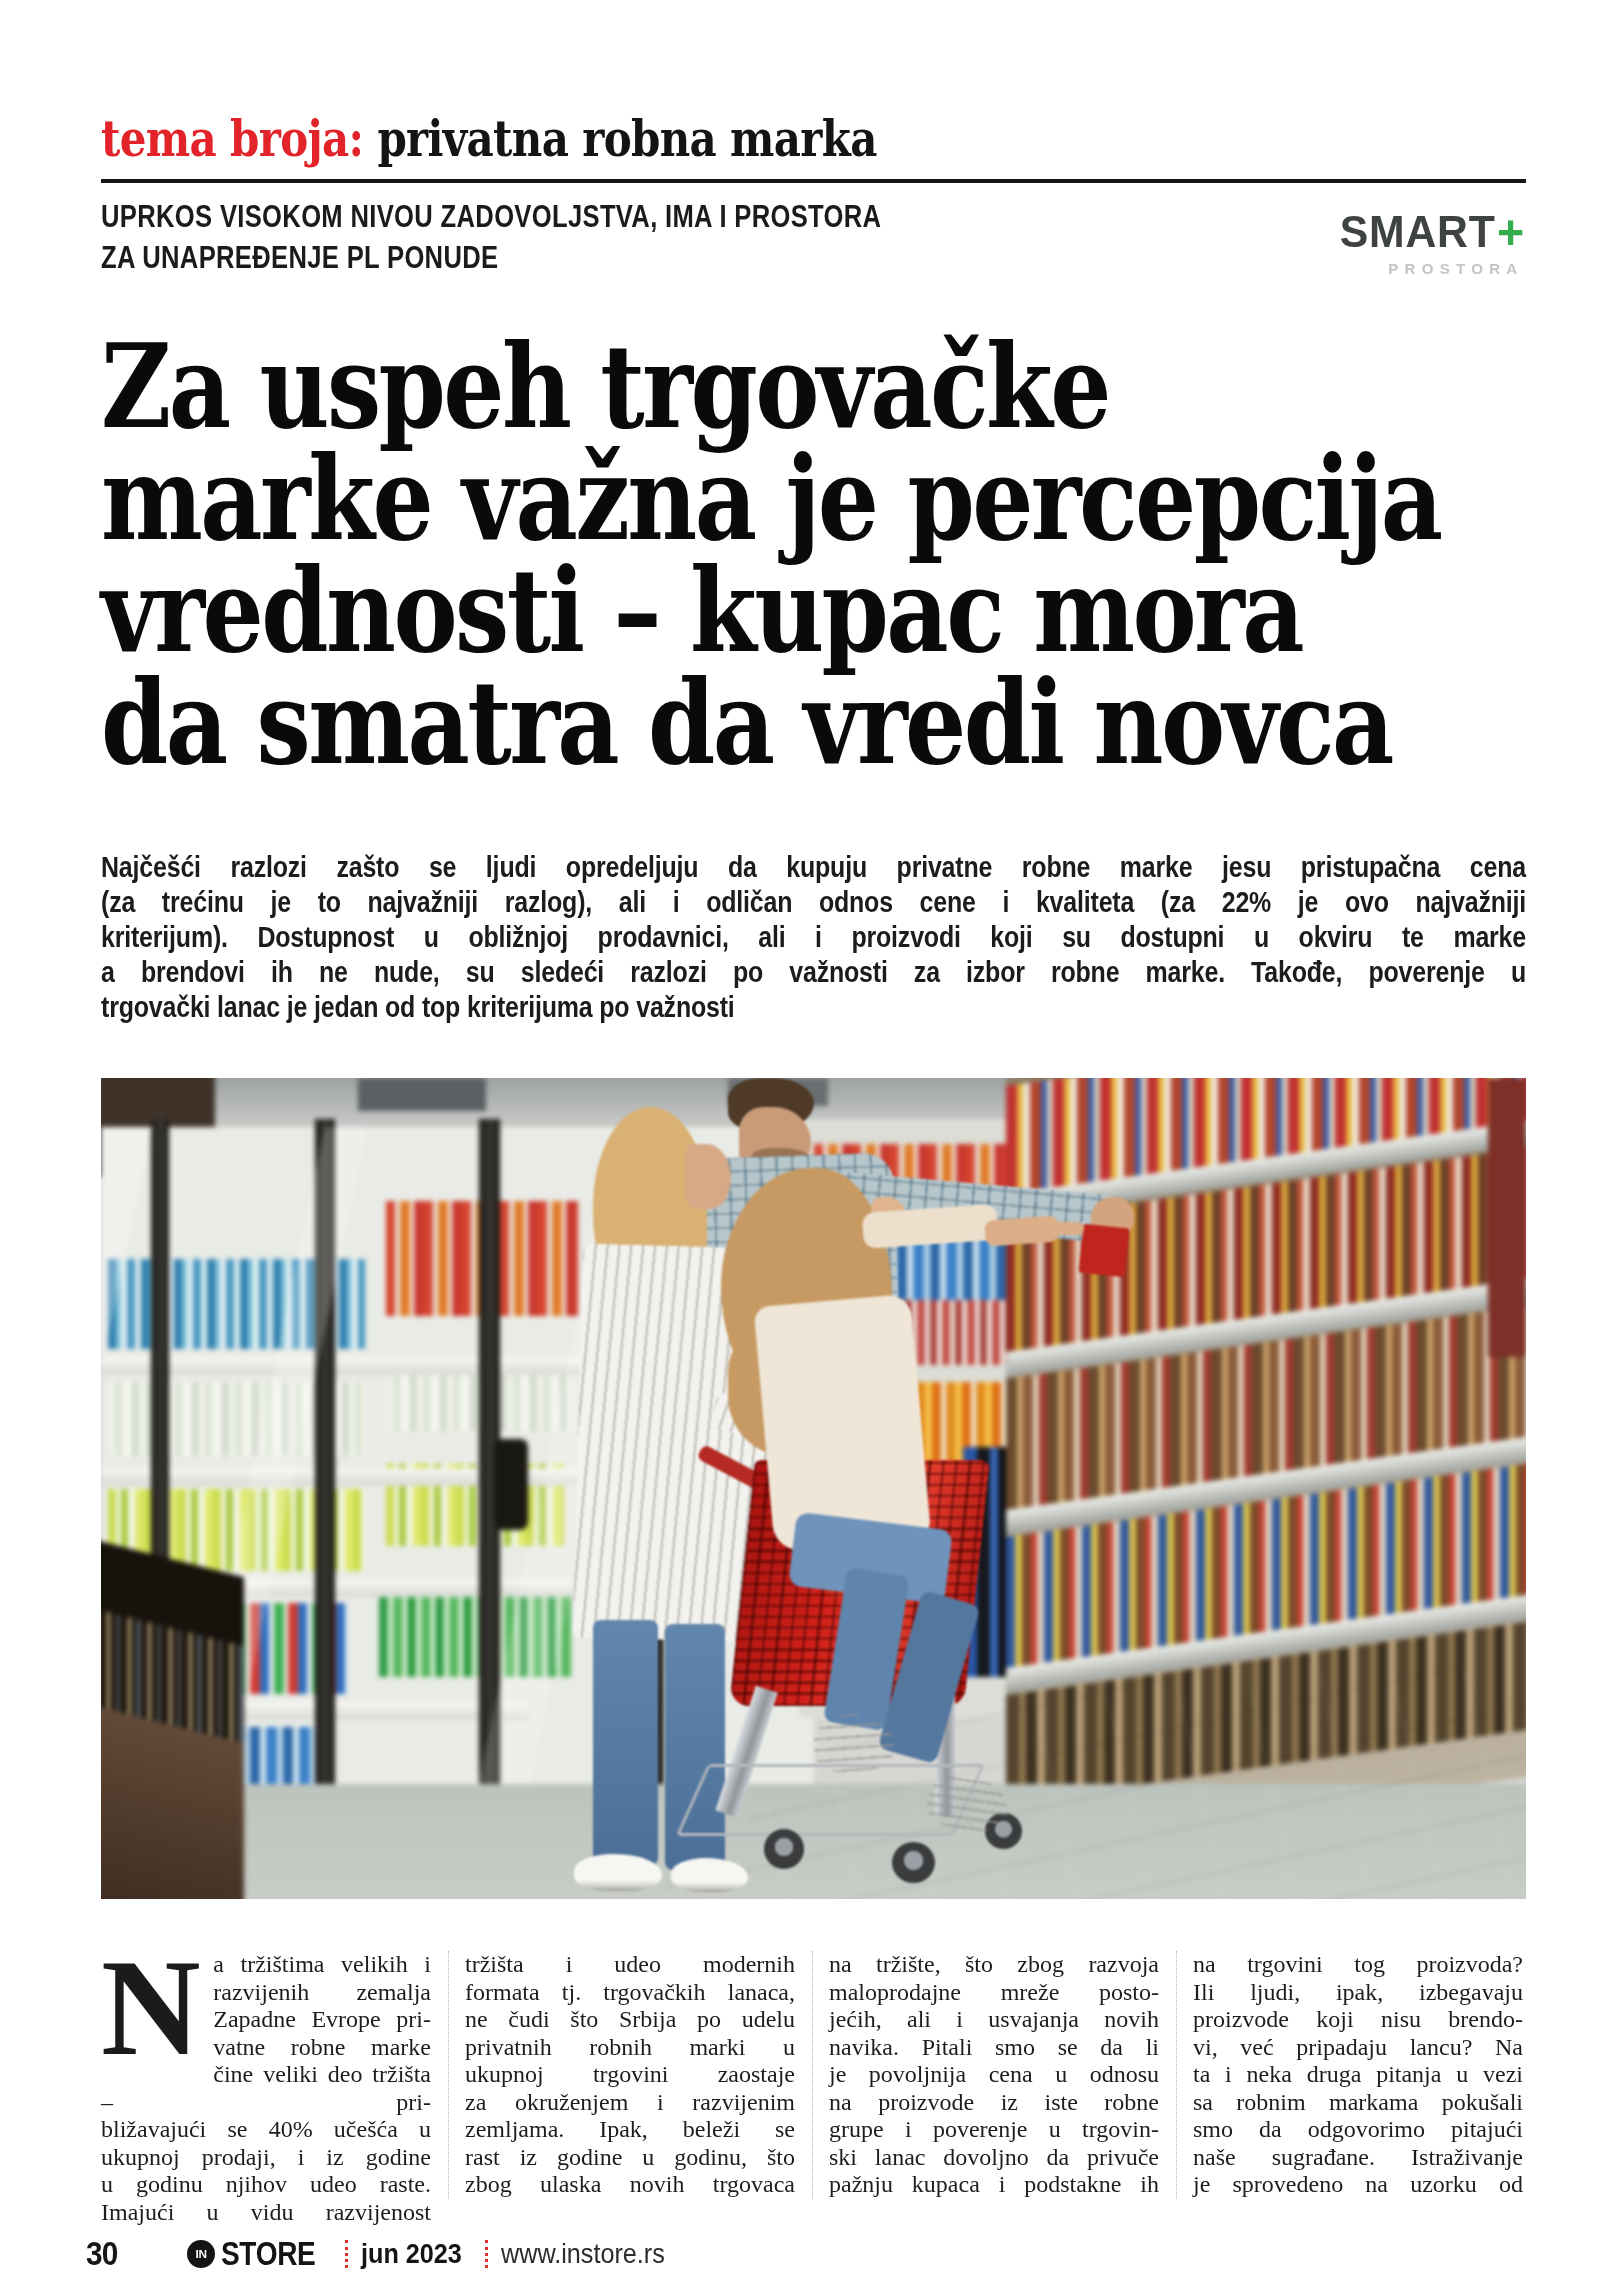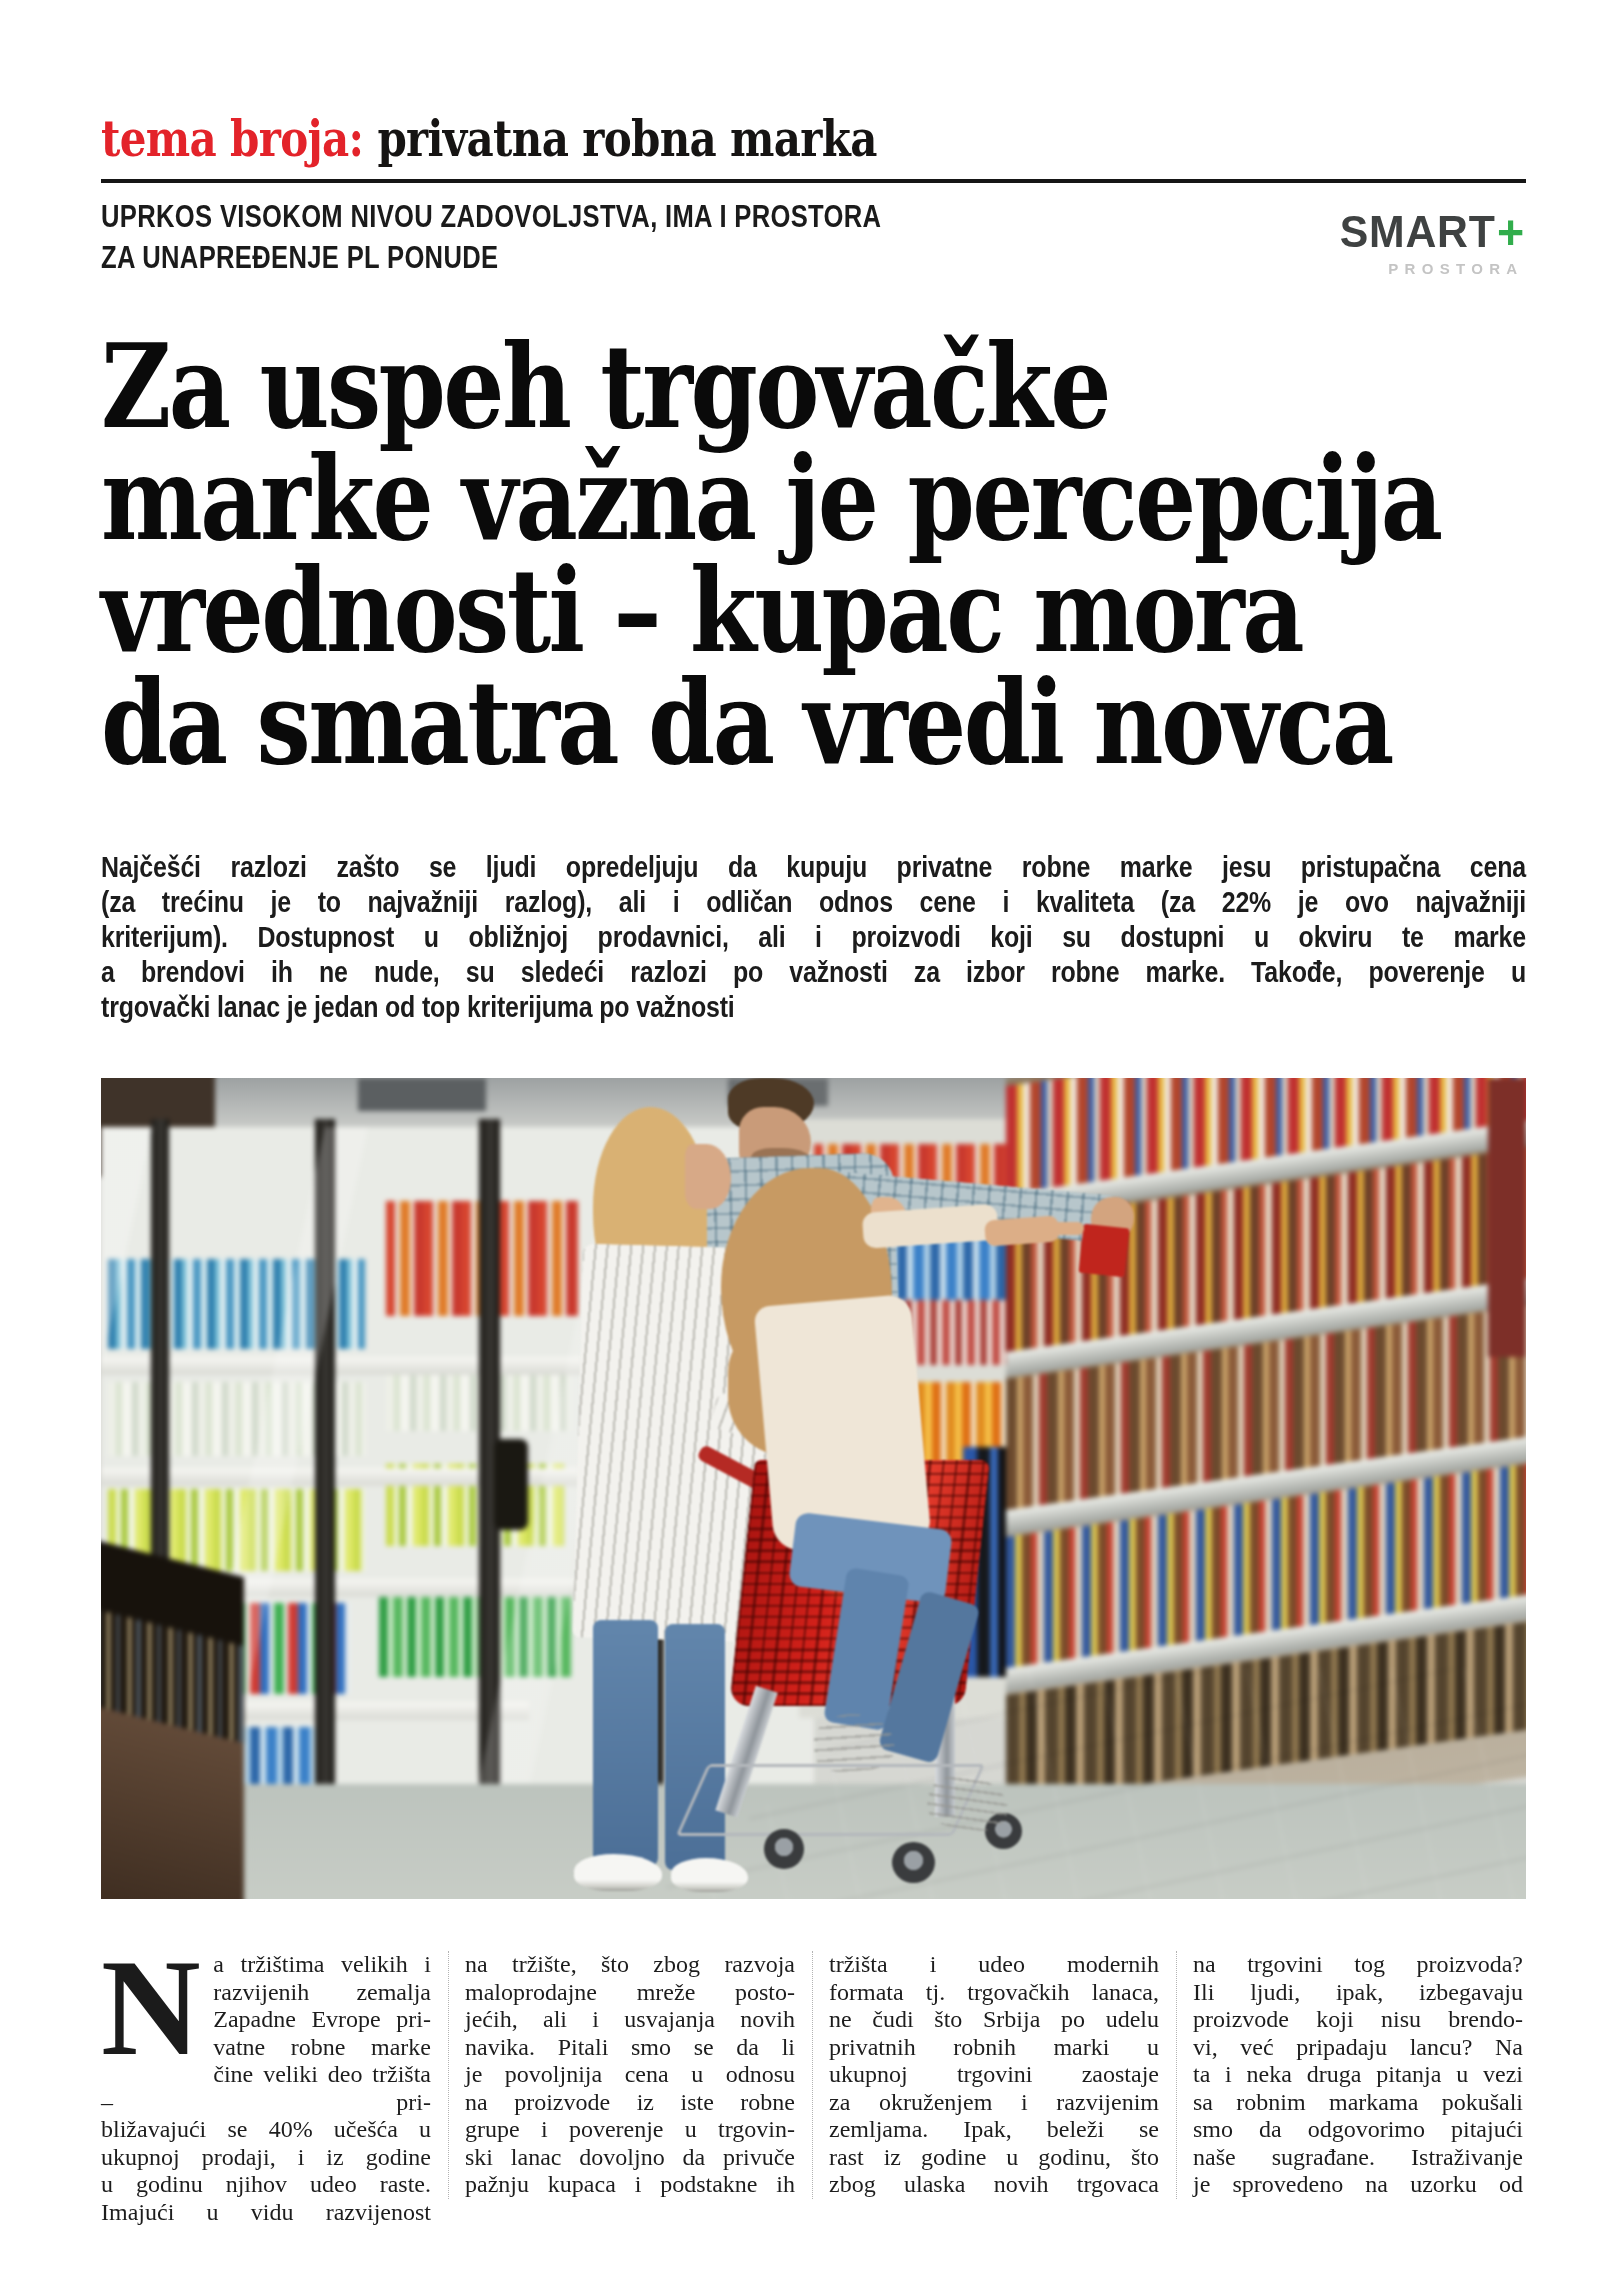--- a/index.html
+++ b/index.html
@@ -221,44 +221,55 @@
   <section class="cols">
     <div class="col"><span class="dropcap">N</span><span>a tržištima velikih i
 razvijenih zemalja
 Zapadne Evrope pri-
 vatne robne marke
 čine veliki deo tržišta – pri-
 bližavajući se 40% učešća u
 ukupnoj prodaji, i iz godine
 u godinu njihov udeo raste.
 Imajući u vidu razvijenost</span></div>
+    <div class="col"><span>tržišta i udeo modernih
+formata tj. trgovačkih lanaca,
+ne čudi što Srbija po udelu
+privatnih robnih marki u
+ukupnoj trgovini zaostaje
+za okruženjem i razvijenim
+zemljama. Ipak, beleži se
+rast iz godine u godinu, što
+zbog ulaska novih trgovaca</span></div>
     <div class="col"><span>na tržište, što zbog razvoja
 maloprodajne mreže posto-
 jećih, ali i usvajanja novih
 navika. Pitali smo se da li
 je povoljnija cena u odnosu
 na proizvode iz iste robne
 grupe i poverenje u trgovin-
 ski lanac dovoljno da privuče
 pažnju kupaca i podstakne ih</span></div>
-    <div class="col"><span>tržišta i udeo modernih
-formata tj. trgovačkih lanaca,
-ne čudi što Srbija po udelu
-privatnih robnih marki u
-ukupnoj trgovini zaostaje
-za okruženjem i razvijenim
-zemljama. Ipak, beleži se
-rast iz godine u godinu, što
-zbog ulaska novih trgovaca</span></div>
     <div class="col"><span>na trgovini tog proizvoda?
 Ili ljudi, ipak, izbegavaju
 proizvode koji nisu brendo-
 vi, već pripadaju lancu? Na
 ta i neka druga pitanja u vezi
 sa robnim markama pokušali
 smo da odgovorimo pitajući
 naše sugrađane. Istraživanje
 je sprovedeno na uzorku od</span></div>
   </section>
 
+  <div class="footer">
+    <span class="pageno">30</span>
+    <span class="brand">
+      <span class="incircle">IN</span>
+      <span class="storeword">STORE</span>
+    </span>
+    <span class="dotsep"></span>
+    <span class="issue">jun 2023</span>
+    <span class="dotsep"></span>
+    <span class="site">www.instore.rs</span>
+  </div>
 
 </div>
 
 
 </body></html>

